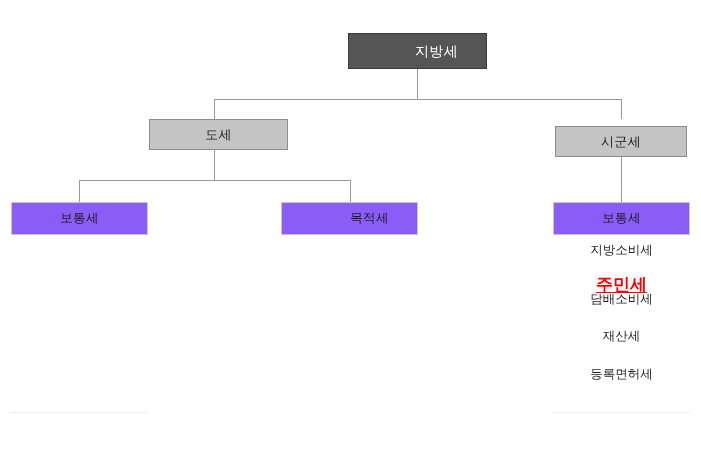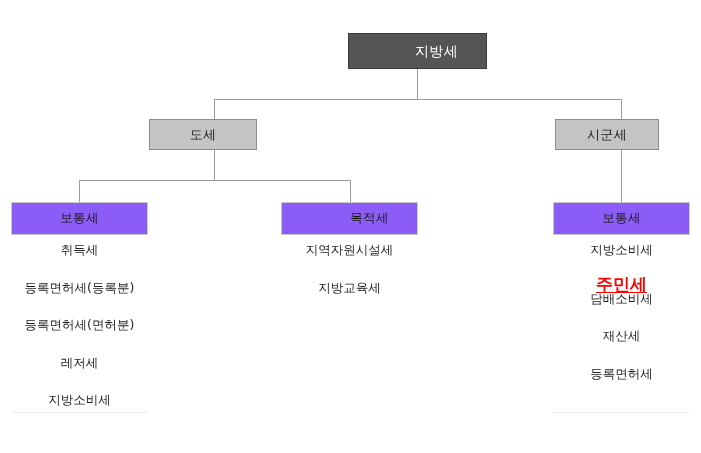--- a/index.html
+++ b/index.html
@@ -107,53 +107,42 @@
   <div class="hline" style="left:79px; top:180px; width:271px;"></div>
   <div class="vline" style="left:79px; top:180px; height:23px;"></div>
   <div class="vline" style="left:350px; top:180px; height:23px;"></div>
 
   <div class="vline" style="left:621px; top:149px; height:54px;"></div>
 
   <div class="node root" style="left:348px; top:33px; width:139px; height:36px;">
     <span>지방세</span>
   </div>
 
-  <div class="node level2" style="left:149px; top:119px; width:108px; height:31px;">
+  <div class="node level2" style="left:149px; top:119px; width:139px; height:31px;">
     <span>도세</span>
   </div>
 
-  <div class="node level2" style="left:555px; top:119px; width:104px; height:31px;">
+  <div class="node level2" style="left:555px; top:126px; width:132px; height:31px;">
     <span>시군세</span>
   </div>
 
   <div class="node level3" style="left:11px; top:202px; width:137px; height:33px;">
     <span>보통세</span>
   </div>
 
   <div class="node level3" style="left:281px; top:202px; width:137px; height:33px;padding-left:40px;">
     <span>목적세</span>
   </div>
 
   <div class="node level3" style="left:553px; top:202px; width:137px; height:33px;">
     <span>보통세</span>
   </div>
 
-  <div class="leaf-col" style="left:11px; top:244px; width:137px;">
-    <div class="leaf" style="margin-bottom:25px;">취득세</div>
-    <div class="leaf" style="margin-bottom:25px;">등록면허세(등록분)</div>
-    <div class="leaf" style="margin-bottom:25px;">등록면허세(면허분)</div>
-    <div class="leaf" style="margin-bottom:25px;">레저세</div>
-    <div class="leaf">지방소비세</div>
-  </div>
   <div class="col-rule" style="left:11px; top:412px; width:137px;"></div>
 
-  <div class="leaf-col" style="left:281px; top:244px; width:137px;">
-    <div class="leaf" style="margin-bottom:25px;">지역자원시설세</div>
-    <div class="leaf">지방교육세</div>
-  </div>
 
   <div class="leaf-col" style="left:553px; top:244px; width:137px;">
     <div class="leaf" style="margin-bottom:19px;">지방소비세</div>
     <div class="leaf highlight" style="">주민세</div>
     <div class="leaf" style="margin-bottom:25px;">담배소비세</div>
     <div class="leaf" style="margin-bottom:25px;">재산세</div>
     <div class="leaf">등록면허세</div>
   </div>
   <div class="col-rule" style="left:553px; top:412px; width:137px;"></div>
 

